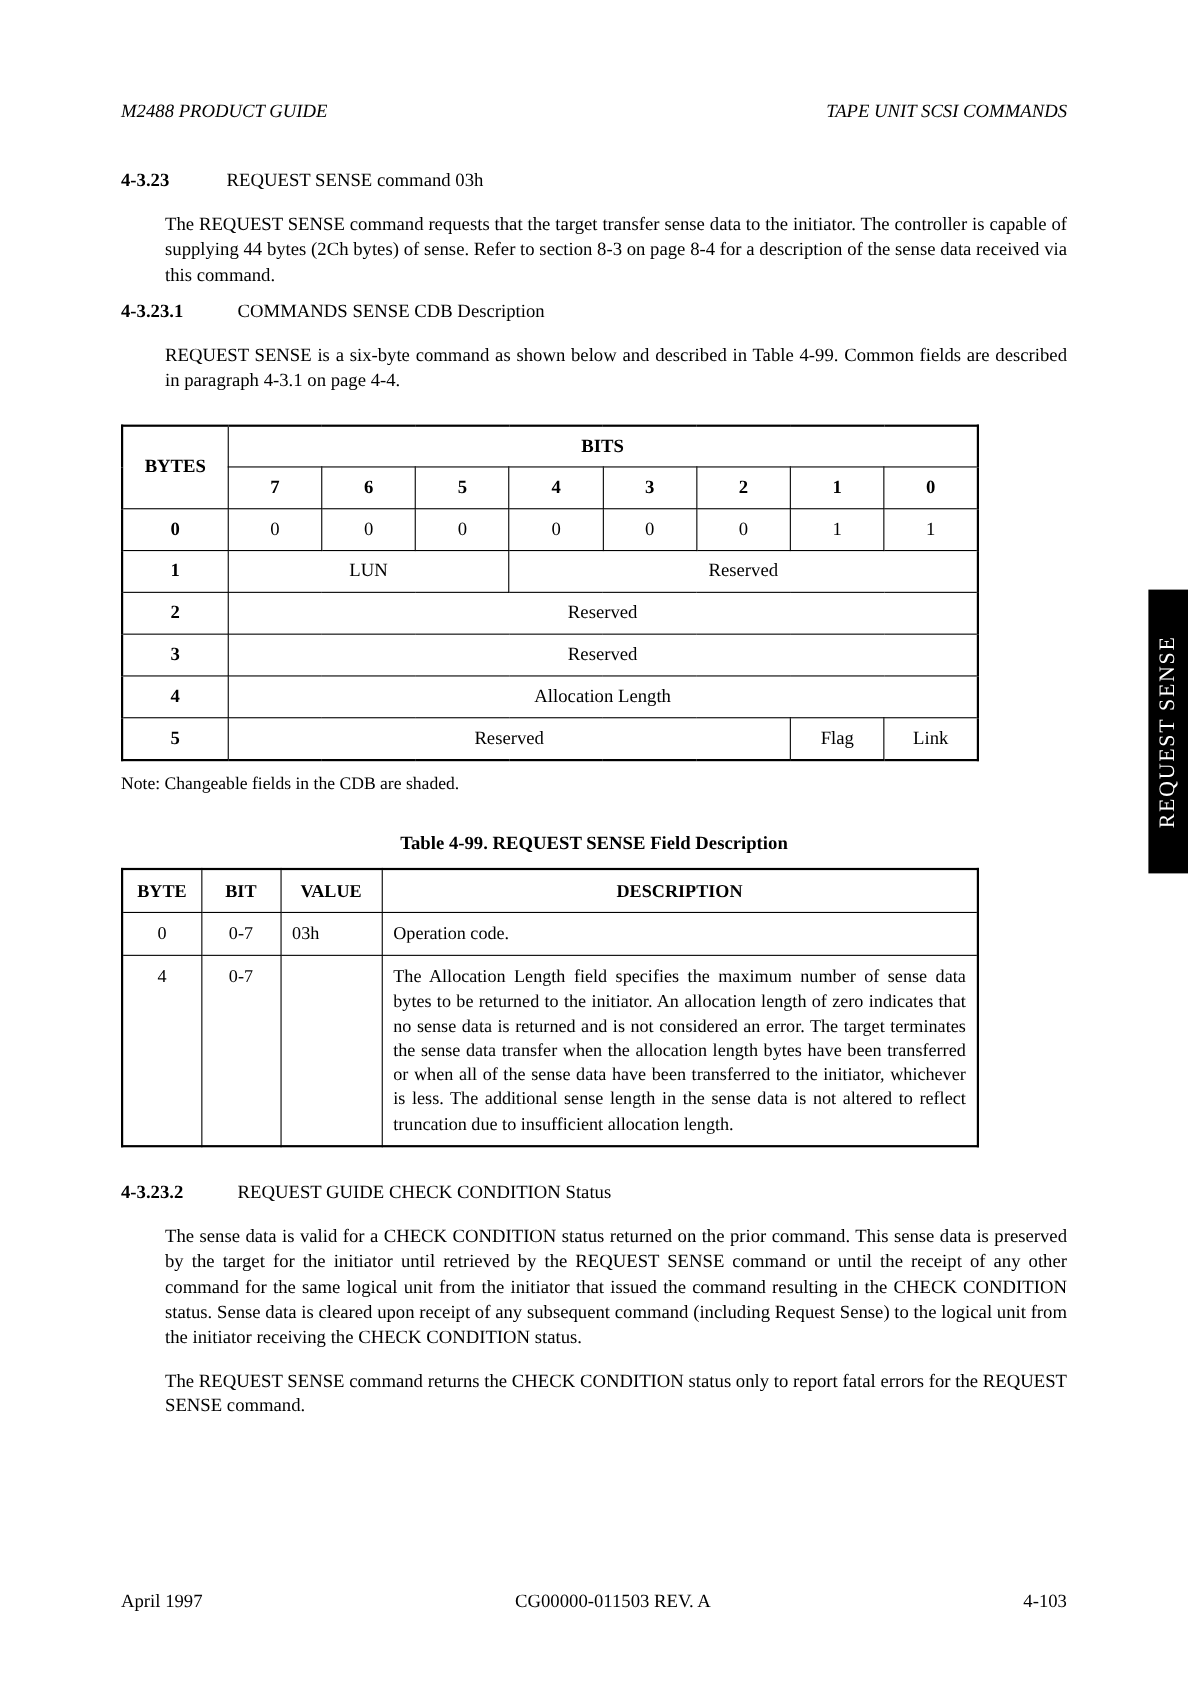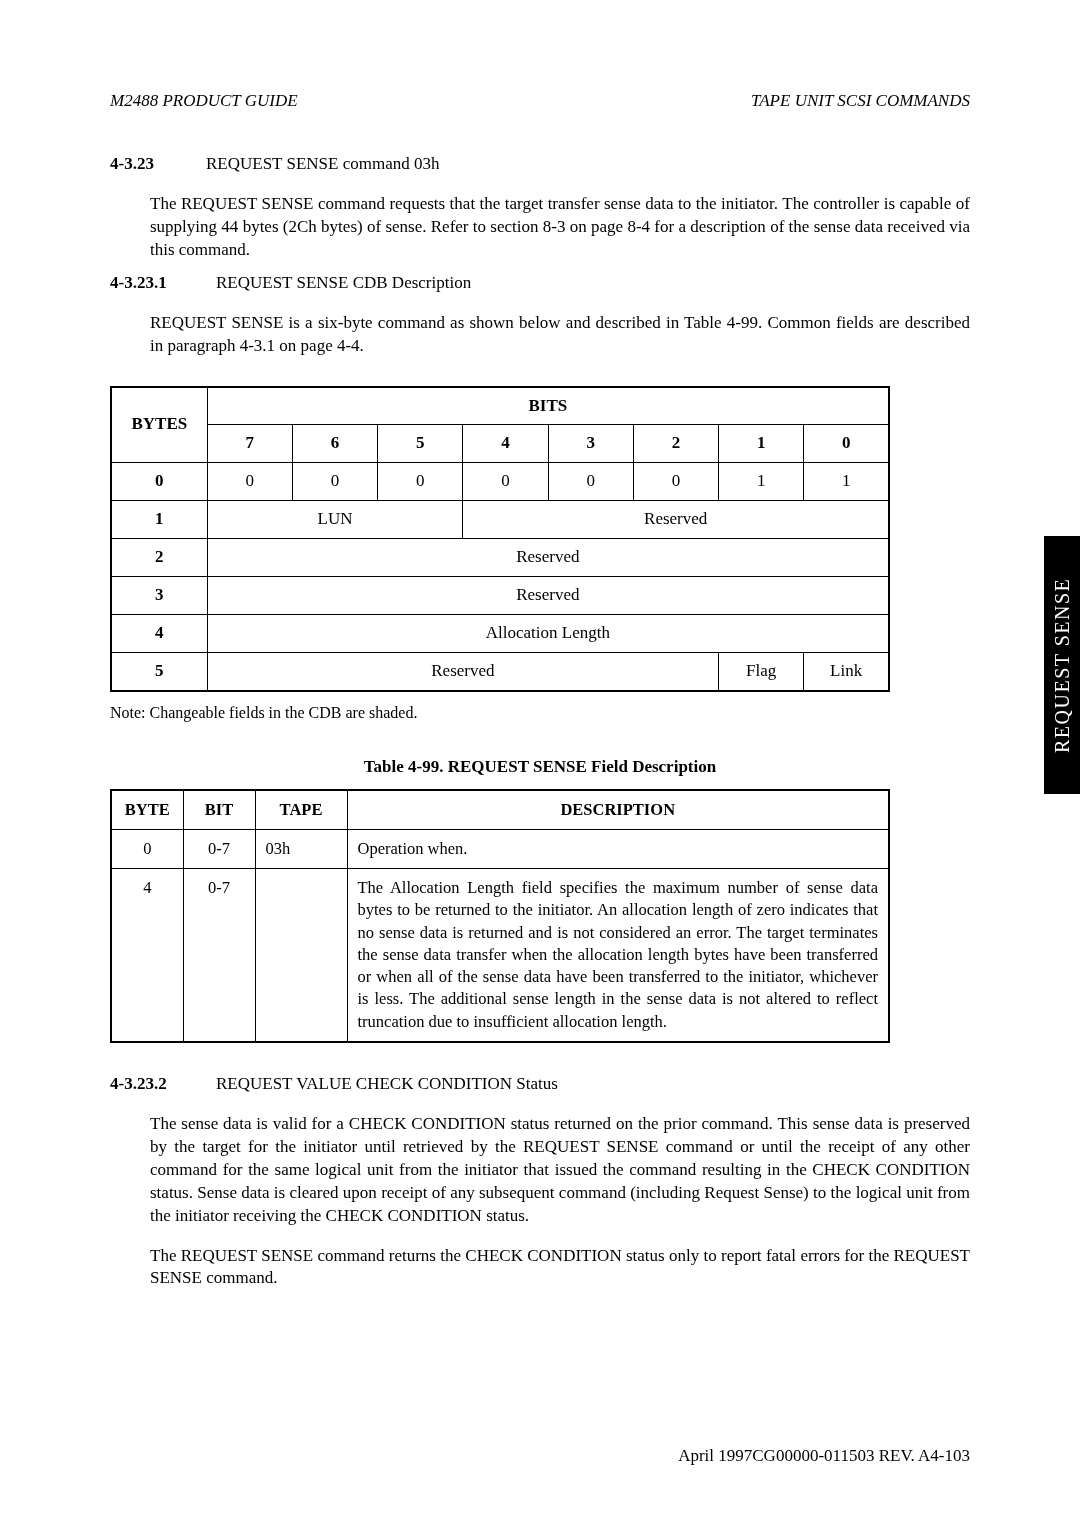--- a/index.html
+++ b/index.html
@@ -105,21 +105,21 @@
     align-items: center;
     justify-content: center;
     font-family: "Times New Roman", serif;
   }
   .footer {
     position: absolute;
     bottom: 60px;
     left: 110px;
     right: 110px;
     display: flex;
-    justify-content: flex-end;
+    justify-content: space-between;
     font-size: 17px;
   }
 </style>
 </head>
 <body>
 
 <div class="page">
 
   <div class="running-head">
     <span>M2488 PRODUCT GUIDE</span>
@@ -127,21 +127,21 @@
   </div>
 
   <div class="h-row">
     <span class="sec-num">4-3.23</span>
     <span class="sec-title-bold">REQUEST SENSE command 03h</span>
   </div>
   <p class="body-text">The REQUEST SENSE command requests that the target transfer sense data to the initiator. The controller is capable of supplying 44 bytes (2Ch bytes) of sense. Refer to section 8-3 on page 8-4 for a description of the sense data received via this command.</p>
 
   <div class="h-row" style="margin-top:8px;">
     <span class="sec-num" style="min-width:78px;">4-3.23.1</span>
-    <span class="sec-title-bold">REQUEST SENSE CDB Description</span>
+    <span class="sec-title-bold">COMMANDS SENSE CDB Description</span>
   </div>
   <p class="body-text">REQUEST SENSE is a six-byte command as shown below and described in Table 4-99. Common fields are described in paragraph 4-3.1 on page 4-4.</p>
 
   <table class="cdb">
     <colgroup>
       <col style="width:96px">
       <col style="width:85px">
         <col style="width:85px">
         <col style="width:85px">
         <col style="width:85px">
@@ -210,41 +210,41 @@
     <colgroup>
       <col style="width:72px">
         <col style="width:72px">
         <col style="width:92px">
         <col>
     </colgroup>
     <tbody>
         <tr>
       <th>BYTE</th>
       <th>BIT</th>
-      <th>TAPE</th>
+      <th>VALUE</th>
       <th>DESCRIPTION</th>
     </tr>
     <tr>
       <td class="center">0</td>
       <td class="center">0-7</td>
       <td class="right">03h</td>
-      <td>Operation when.</td>
+      <td>Operation code.</td>
     </tr>
     <tr>
       <td class="center">4</td>
       <td class="center">0-7</td>
       <td class="right"></td>
       <td style="text-align:justify;">The Allocation Length field specifies the maximum number of sense data bytes to be returned to the initiator.  An allocation length of zero indicates that no sense data is returned and is not considered an error.  The target terminates the sense data transfer when the allocation length bytes have been transferred or when all of the sense data have been transferred to the initiator, whichever is less.  The additional sense length in the sense data is not altered to reflect truncation due to insufficient allocation length.</td>
     </tr>
   </tbody>
     </table>
 
   <div class="h-row">
     <span class="sec-num" style="min-width:78px;">4-3.23.2</span>
-    <span class="sec-title-bold">REQUEST VALUE CHECK CONDITION Status</span>
+    <span class="sec-title-bold">REQUEST GUIDE CHECK CONDITION Status</span>
   </div>
   <p class="body-text">The sense data is valid for a CHECK CONDITION status returned on the prior command. This sense data is preserved by the target for the initiator until retrieved by the REQUEST SENSE command or until the receipt of any other command for the same logical unit from the initiator that issued the command resulting in the CHECK CONDITION status. Sense data is cleared upon receipt of any subsequent command (including Request Sense) to the logical unit from the initiator receiving the CHECK CONDITION status.</p>
   <p class="body-text">The REQUEST SENSE command returns the CHECK CONDITION status only to report fatal errors for the REQUEST SENSE command.</p>
 
   <div class="footer">
     <span>April 1997</span>
     <span>CG00000-011503 REV. A</span>
     <span>4-103</span>
   </div>
 

